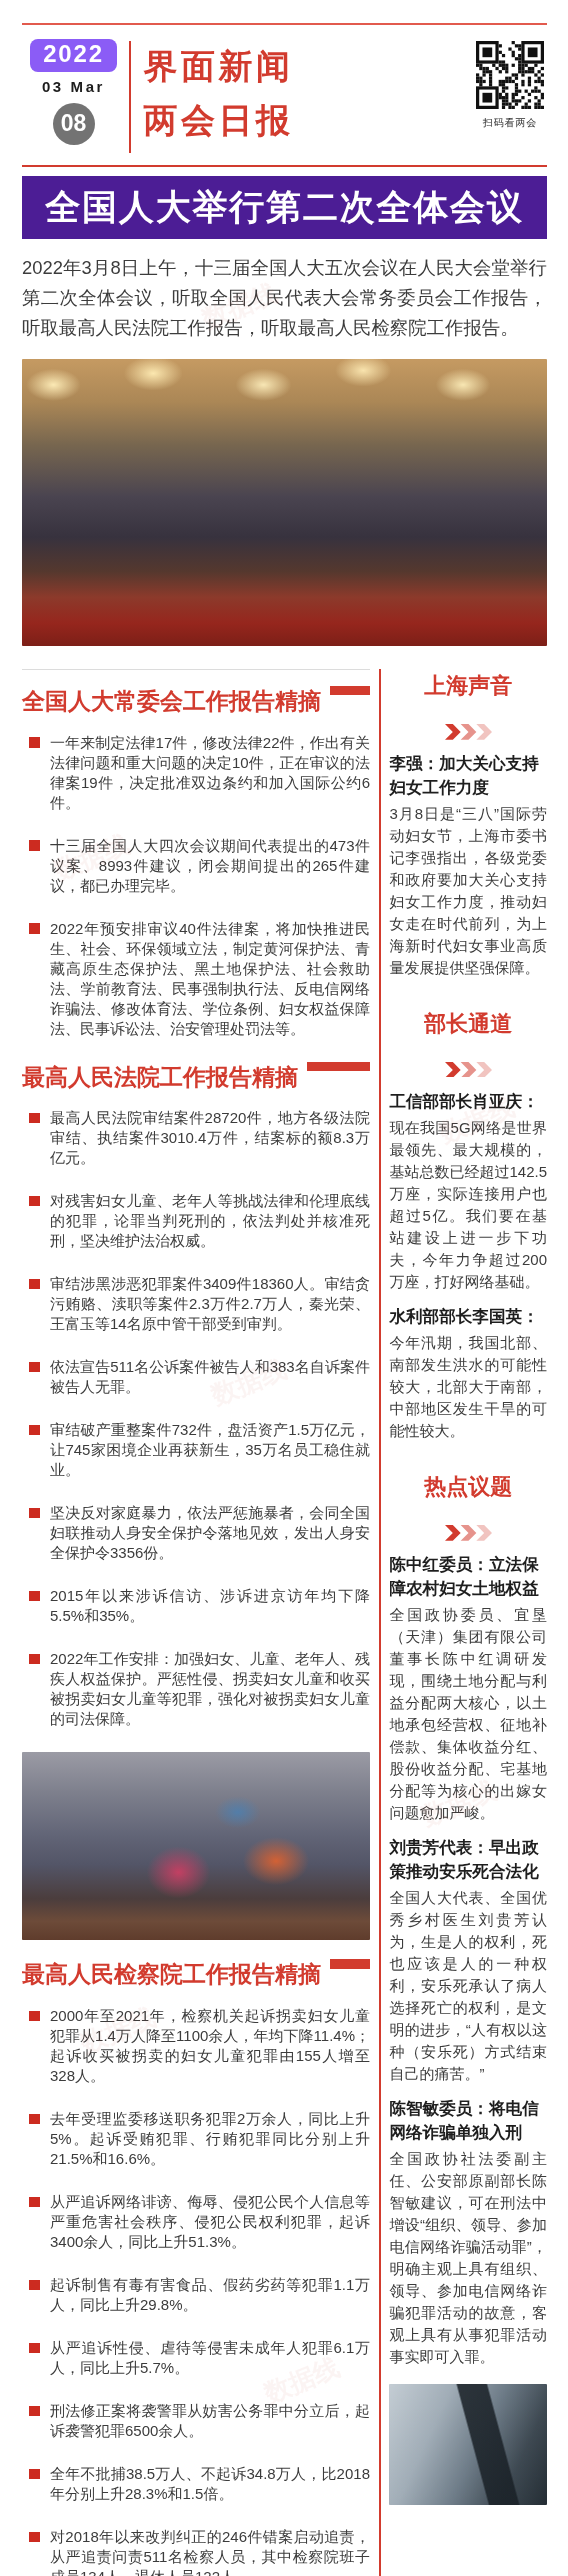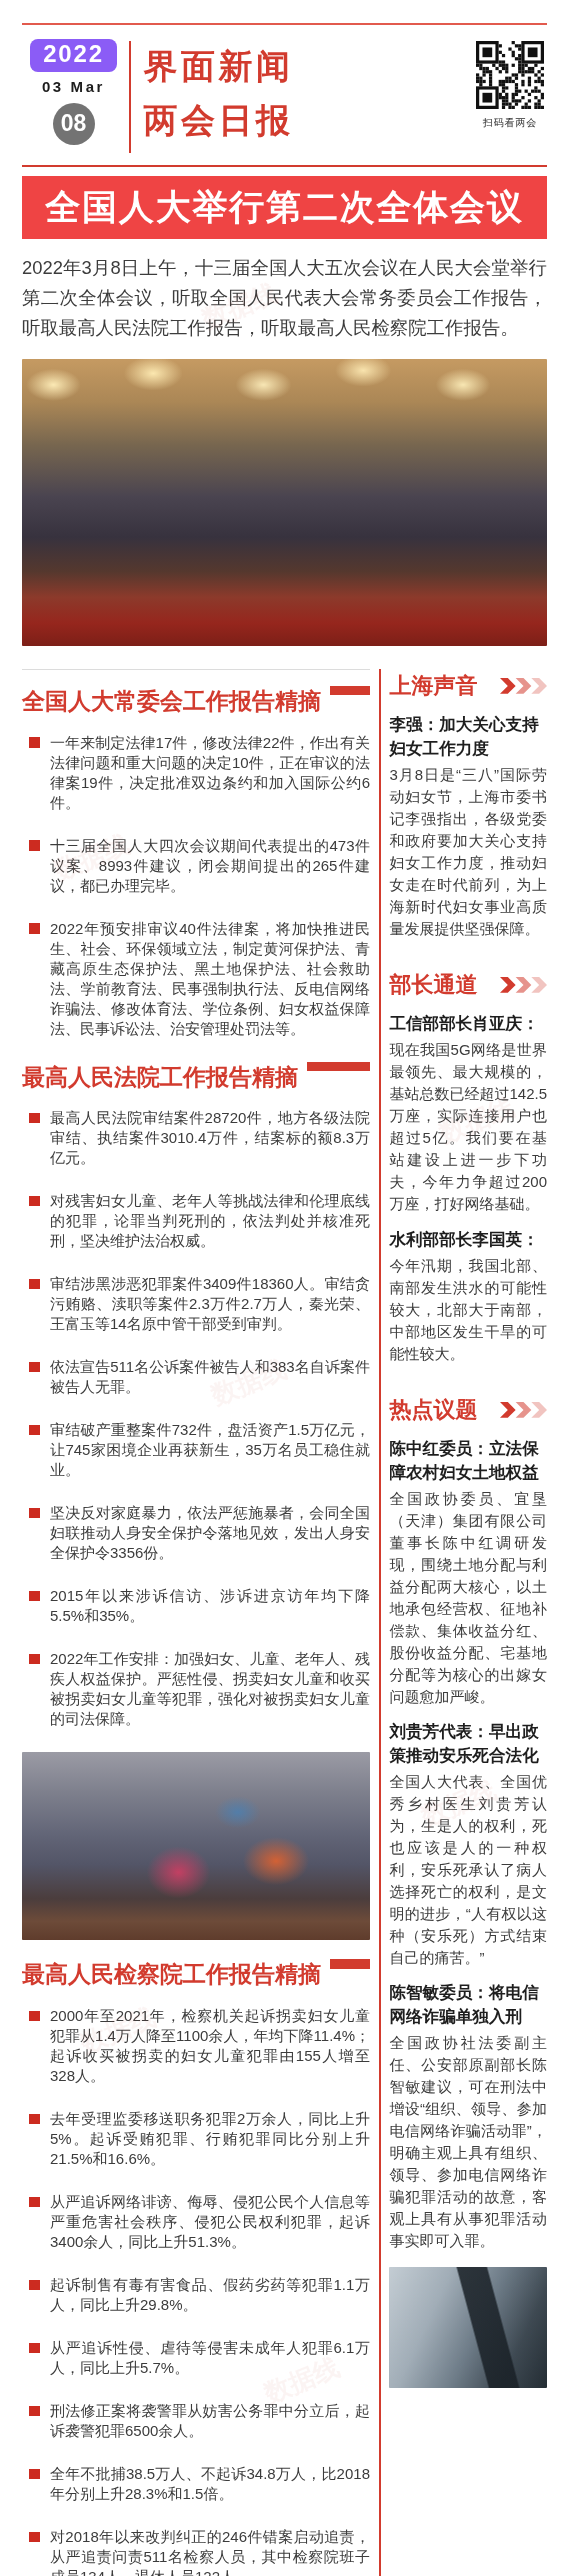--- a/index.html
+++ b/index.html
@@ -17,21 +17,21 @@
   .day-circle { margin-top:7.9px; width:42px; height:42px; border-radius:50%; background:#737373;
                 color:#fff; font-weight:900; font-size:23px; display:flex; align-items:center; justify-content:center; }
   .v-rule { width:2.6px; height:112px; background:#d23b2e; margin:1.8px 12.3px 0 3.5px; }
   .masthead { color:#d23b2e; font-weight:900; font-size:34px; line-height:54px; letter-spacing:3.5px; white-space:nowrap; }
   .qr-block { margin-left:auto; width:74px; display:flex; flex-direction:column; align-items:center; }
   .qr { width:68px; height:68px; margin-top:1.8px; }
   .qr-caption { margin-top:7px; font-size:10px; color:#2c2c2c; letter-spacing:0.9px; }
 
   
   .banner-rule { height:2.6px; background:#d23b2e; margin:12.3px 22px 0; }
-  .banner { margin:8.8px 22px 0; background:#ef4444; height:63px; display:flex; align-items:center; justify-content:center; }
+  .banner { margin:8.8px 22px 0; background:#4c1d95; height:63px; display:flex; align-items:center; justify-content:center; }
   .banner span { color:#fff; font-weight:900; font-size:35px; letter-spacing:1.8px; white-space:nowrap; }
 
   .intro { margin:14px 22px 0; font-size:18.4px; line-height:30px; color:#3c3c3c; text-align:justify; }
 
   
   .photo { border-radius:0.9px; }
   .photo1 { margin:15.8px 22px 0; height:287px; background:
       radial-gradient(ellipse 39px 23px at 6% 9%,  rgba(255,238,185,.95), rgba(255,238,185,0) 70%),
       radial-gradient(ellipse 42px 24.5px at 25% 5%, rgba(255,236,180,.95), rgba(255,236,180,0) 70%),
       radial-gradient(ellipse 40px 23px at 46% 9%, rgba(255,240,190,.9),  rgba(255,240,190,0) 70%),
@@ -56,21 +56,21 @@
   .section-head { display:flex; margin:10.5px 0 15.8px; }
   .section-head:first-child { margin-top:1.8px; }
   .section-title { color:#d23b2e; font-weight:900; font-size:23px; white-space:nowrap; }
   .section-bar { flex:1; height:9.6px; background:#d23b2e; margin-left:8.8px; }
 
   .bullet { display:flex; margin-bottom:23px; }
   .sq { flex:none; width:10.5px; height:10.5px; background:#cc2b20; margin:4.4px 10.5px 0 7px; }
   .bt { flex:1; font-size:15px; line-height:20px; color:#3c3c3c; text-align:justify; }
 
   
-  .rc-head { display:flex; align-items:center; gap:23px; margin:30px 0 3.5px; }
+  .rc-head { display:flex; align-items:center; gap:23px; margin:30px 0 3.5px;flex-direction:column; }
   .rc-head.first { margin-top:1.8px; }
   .rc-title { color:#d23b2e; font-weight:900; font-size:22px; white-space:nowrap; }
   .chev { flex:none; }
   .rc-headline { font-size:16.6px; line-height:23.6px; font-weight:800; color:#1e1e1e; margin:12.3px 0 3.5px; }
   .rc-body { font-size:15px; line-height:22px; color:#3c3c3c; text-align:justify; }
 
   
   .wm { position:absolute; color:#c0392b; opacity:.05; font-weight:900; font-size:26px;
         transform:rotate(-22deg); pointer-events:none; white-space:nowrap; }
 </style>

